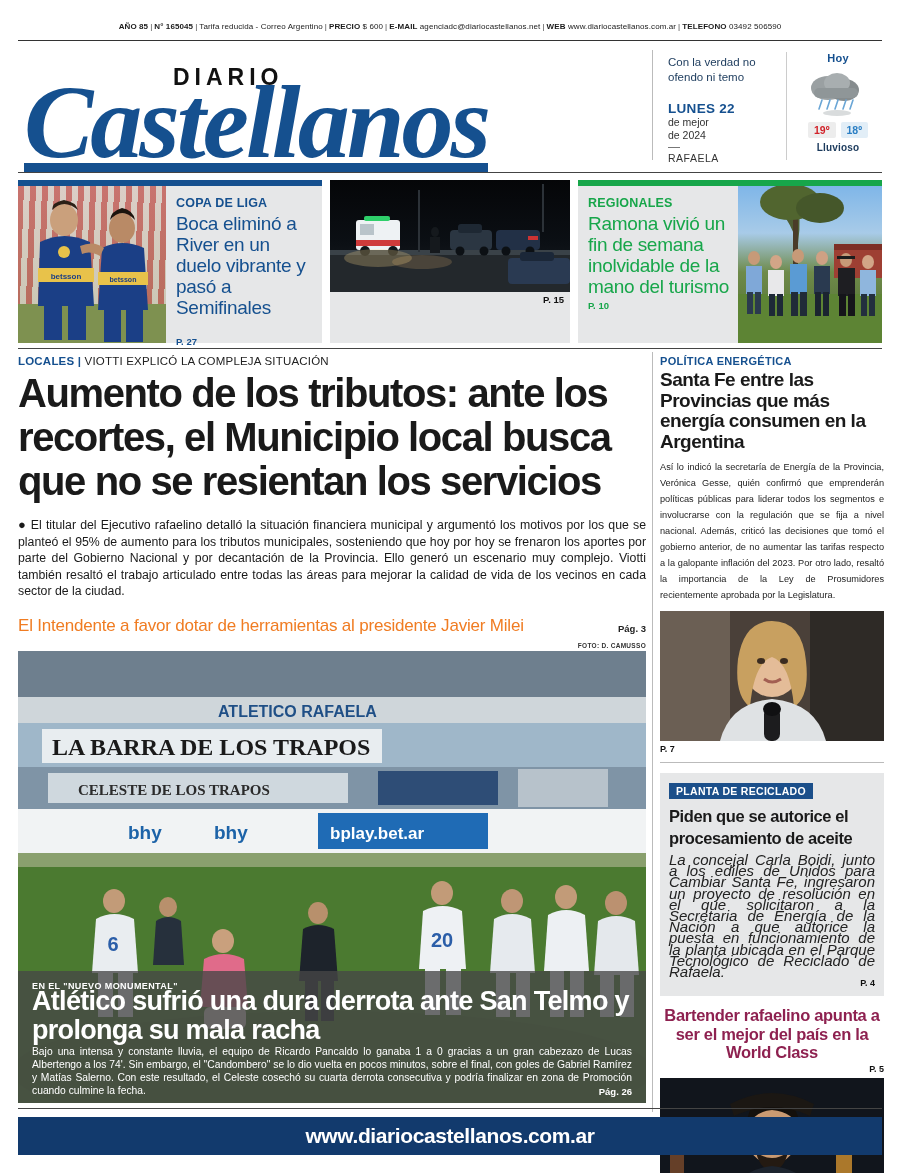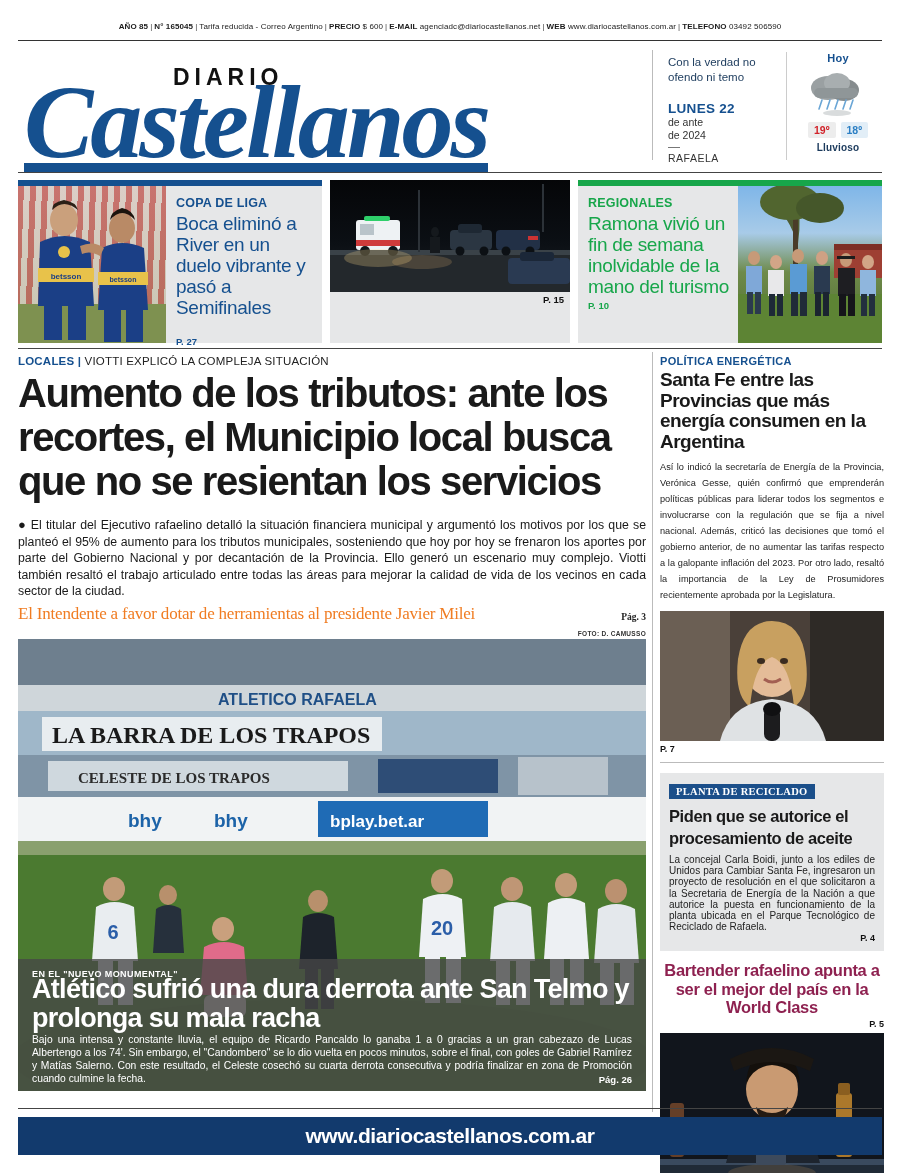--- a/index.html
+++ b/index.html
@@ -115,22 +115,22 @@
     letter-spacing:-1.4px; color:#1a1a1a;
   }
 
   .lead-body {
     margin-top:14px;
     font-size:12.3px; line-height:16.6px; color:#1a1a1a; text-align:justify;
   }
   .lead-body .dot { font-size:13px; }
 
   .lead-sub {
-    margin-top:4px; position:relative;
-    font-size:17px; font-weight:400; color:#f07c22; letter-spacing:-.2px;font-family:Liberation Serif, serif;
+    margin-top:16px; position:relative;
+    font-size:17px; font-weight:400; color:#f07c22; letter-spacing:-.2px;
   }
   .lead-sub .pag {
     position:absolute; right:0; bottom:2px;
     font-size:9.5px; font-weight:700; color:#222; letter-spacing:0;
   }
 
   .foto-credit { margin-top:6px; text-align:right; font-size:6.5px; font-weight:700; letter-spacing:.3px; color:#333; }
 
   
   .sports { position:relative; margin-top:2px; width:628px; height:452px; overflow:hidden; background:#ef4444; }
@@ -149,23 +149,23 @@
   
   .rightcol { position:absolute; left:660px; top:355px; width:224px; }
   .rkicker { font-size:11px; font-weight:700; color:#15508f; letter-spacing:.3px; }
   .rhead { margin-top:3px; font-size:19px; line-height:20.5px; font-weight:700; color:#1a1a1a; letter-spacing:-.5px; }
   .rbody { margin-top:7px; font-size:9.2px; line-height:16px; color:#222; text-align:justify; }
   .rphoto { position:relative; margin-top:8px; width:224px; height:130px; overflow:hidden; background:#6d5a4d; }
   .rpag { margin-top:3px; font-size:9px; font-weight:700; color:#111; }
   .rrule { margin-top:8px; width:224px; height:1px; background:#bbb; }
 
   .recycle { margin-top:10px; width:224px; background:#e6e7e8; padding:8px 9px 8px 9px; }
-  .tagbox { display:inline-block; background:#1b4f8a; color:#fff; font-size:10.5px; font-weight:700; padding:2px 7px; letter-spacing:.3px;font-family:Liberation Serif, serif; }
+  .tagbox { display:inline-block; background:#1b4f8a; color:#fff; font-size:10.5px; font-weight:700; padding:2px 7px; letter-spacing:.3px; }
   .rec-head { margin-top:6px; font-size:16.5px; line-height:22px; font-weight:700; color:#1a1a1a; letter-spacing:-.4px; }
-  .rec-body { margin-top:5px; font-size:10px; line-height:11.2px; color:#222; text-align:justify; }
+  .rec-body { margin-top:5px; font-size:15px; line-height:11.2px; color:#222; text-align:justify;font-style:italic; }
   .rec-pag { text-align:right; font-size:9px; font-weight:700; color:#111; margin-top:1px; }
 
   .bart { margin-top:10px; width:224px; }
   .bart-head { text-align:center; font-size:16.5px; line-height:18.5px; font-weight:700; color:#8e2150; letter-spacing:-.3px; }
   .bart-pag { text-align:right; font-size:9px; font-weight:700; color:#111; margin-top:2px; }
   .bart-photo { position:relative; margin-top:4px; width:224px; height:180px; overflow:hidden; background:#161a22; }
 
   
   .rule-bottom { position:absolute; left:18px; top:1108px; width:864px; height:1px; background:#444; }
   .footer {
@@ -199,21 +199,21 @@
   <div class="masthead">
     <div class="diario">DIARIO</div>
     <div class="castellanos">Castellanos</div>
   </div>
   <div class="mast-divider"></div>
 
   <div class="motto-block">
     <div class="motto">Con la verdad no ofendo ni temo</div>
     <div class="dateline">
       <div class="dd">LUNES 22</div>
-      <div class="m1">de ante</div>
+      <div class="m1">de mejor</div>
       <div class="m2">de 2024</div>
       <div class="dash"></div>
       <div class="city">RAFAELA</div>
     </div>
   </div>
   <div class="date-divider"></div>
 
   <div class="weather">
     <div class="hoy">Hoy</div>
     <div class="wicon">

